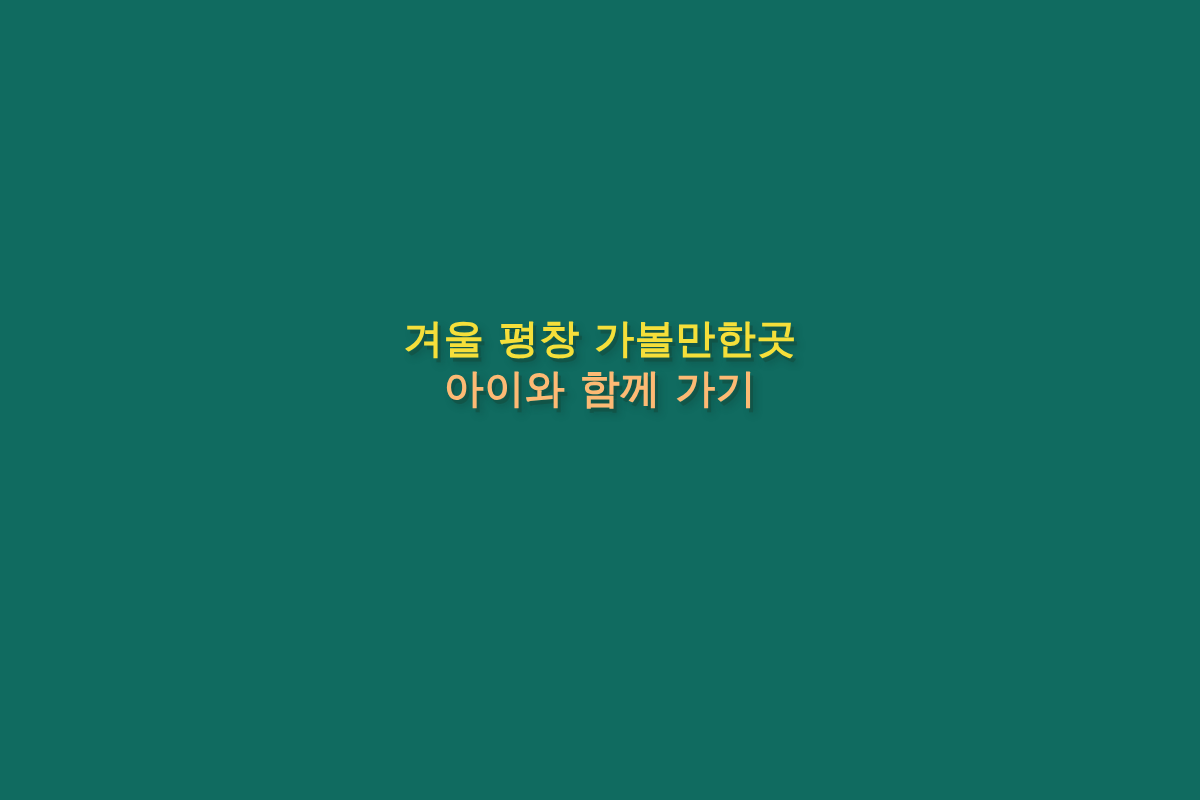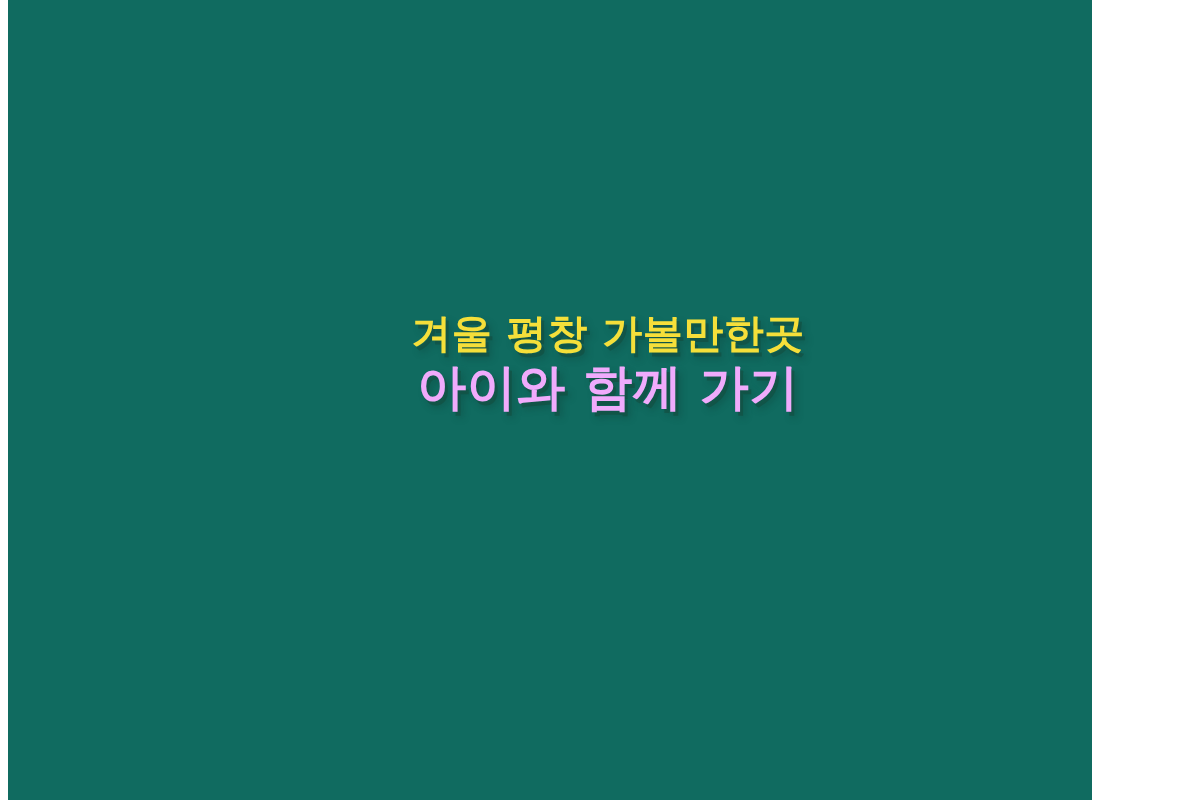--- a/index.html
+++ b/index.html
@@ -10,29 +10,28 @@
 
   body {
     width: 1200px;
     height: 800px;
     overflow: hidden;
     font-family: "DejaVu Sans", "Liberation Sans", sans-serif;
   }
 
   #banner {
     position: relative;
-    width: 1084px;
+    width: 1200px;
     height: 800px;
     box-sizing: border-box;
     display: flex;
     flex-direction: column;
     align-items: center;
     justify-content: center;
     background: #106B60;
-    margin-left: 8px;
   }
 
   #title-block {
     position: absolute;
     left: 0;
     top: 0;
     width: 1200px;
     height: 800px;
     display: flex;
     flex-direction: column;
@@ -69,17 +68,17 @@
 </style>
 </head>
 <body>
 
 <div id="banner" style="background: rgb(16, 107, 96);">
 
   <div id="title-block">
 
     <span class="title-line line-1" style="color: rgb(245, 223, 58); font-size: 40px;">겨울 평창 가볼만한곳</span>
 
-    <span class="title-line line-2" style="color: #f0abfc; font-size: 49px;">아이와 함께 가기</span>
+    <span class="title-line line-2" style="color: #fdba74; font-size: 40px;">아이와 함께 가기</span>
 
   </div>
 
 </div>
 
 </body></html>

